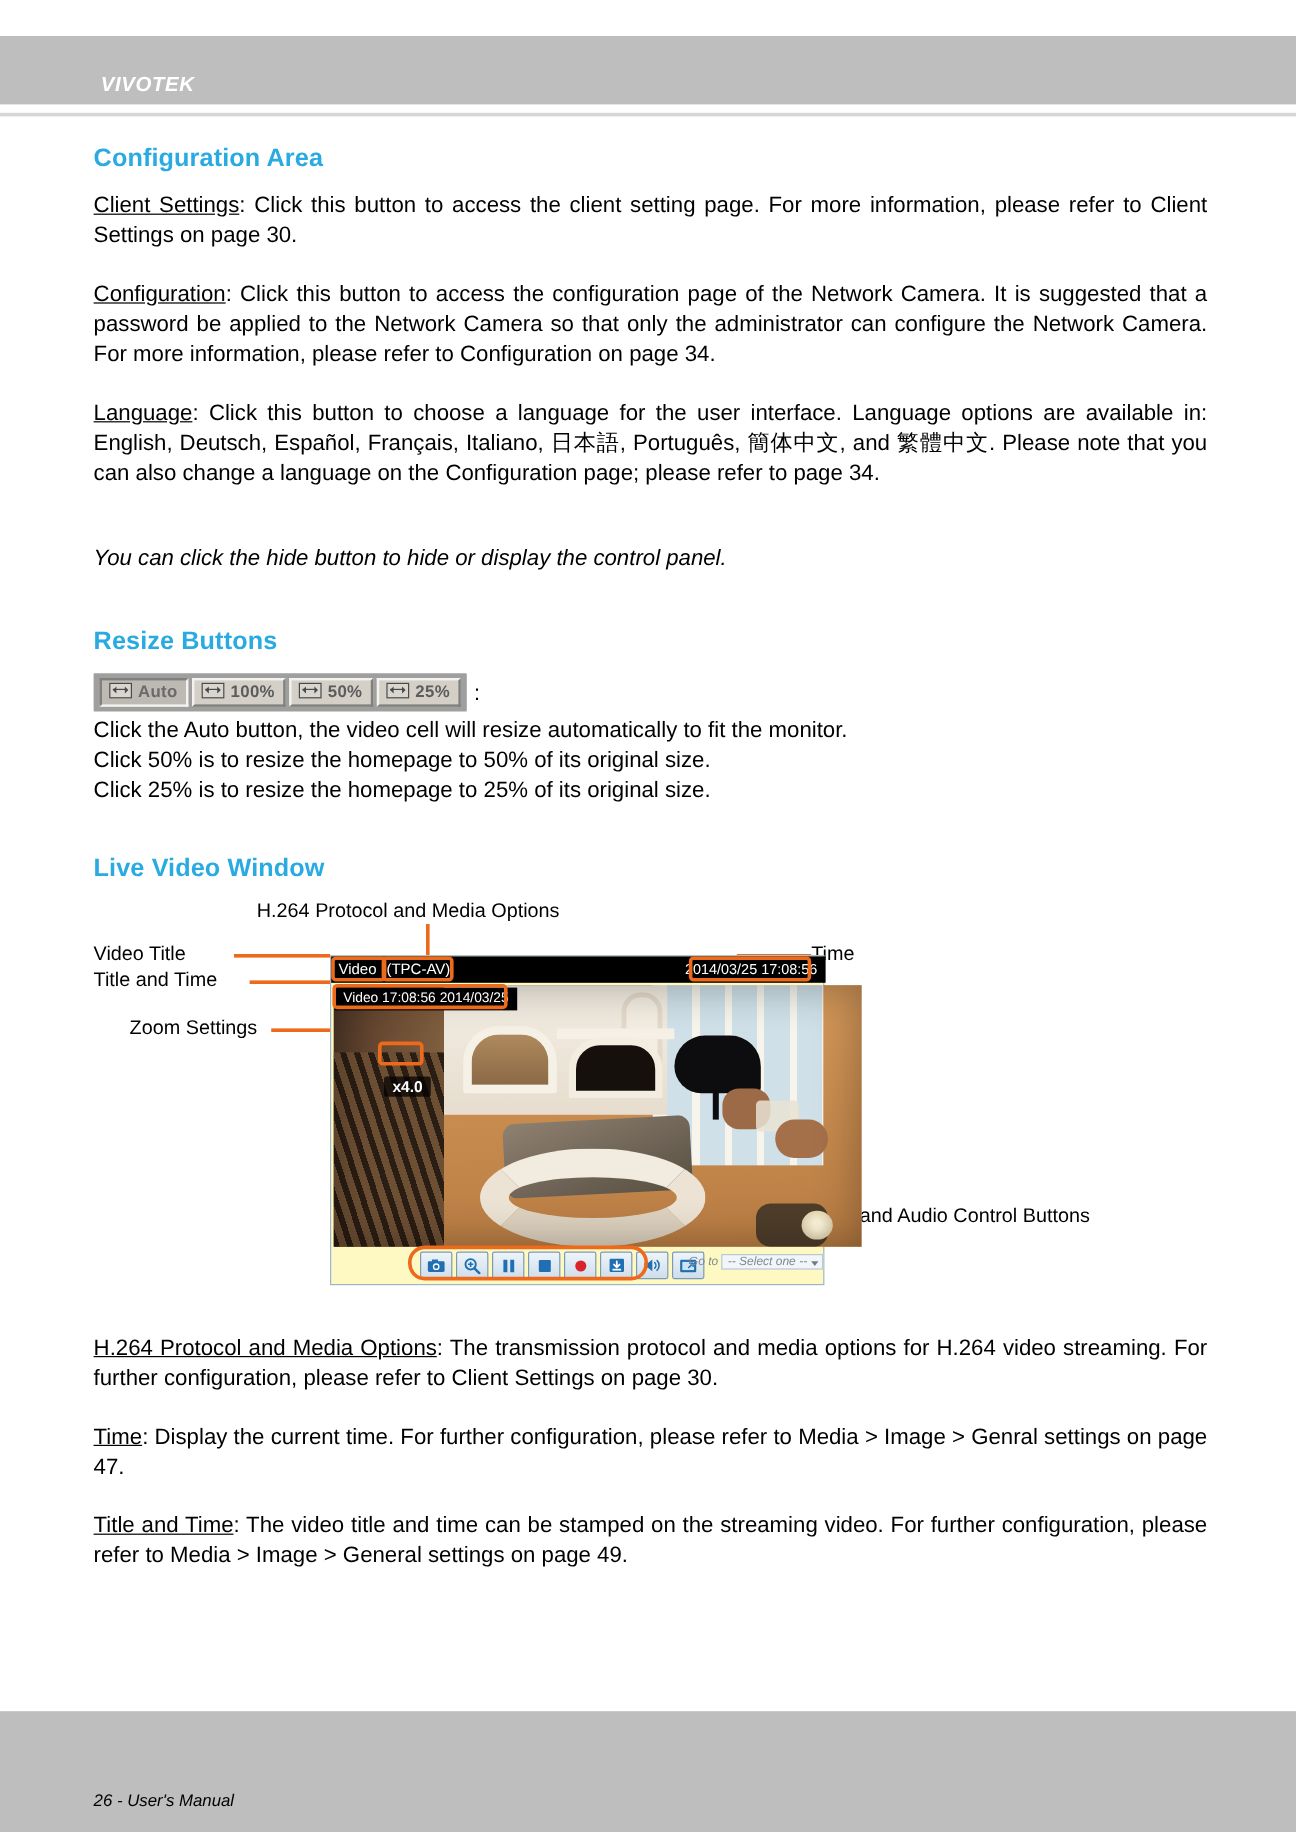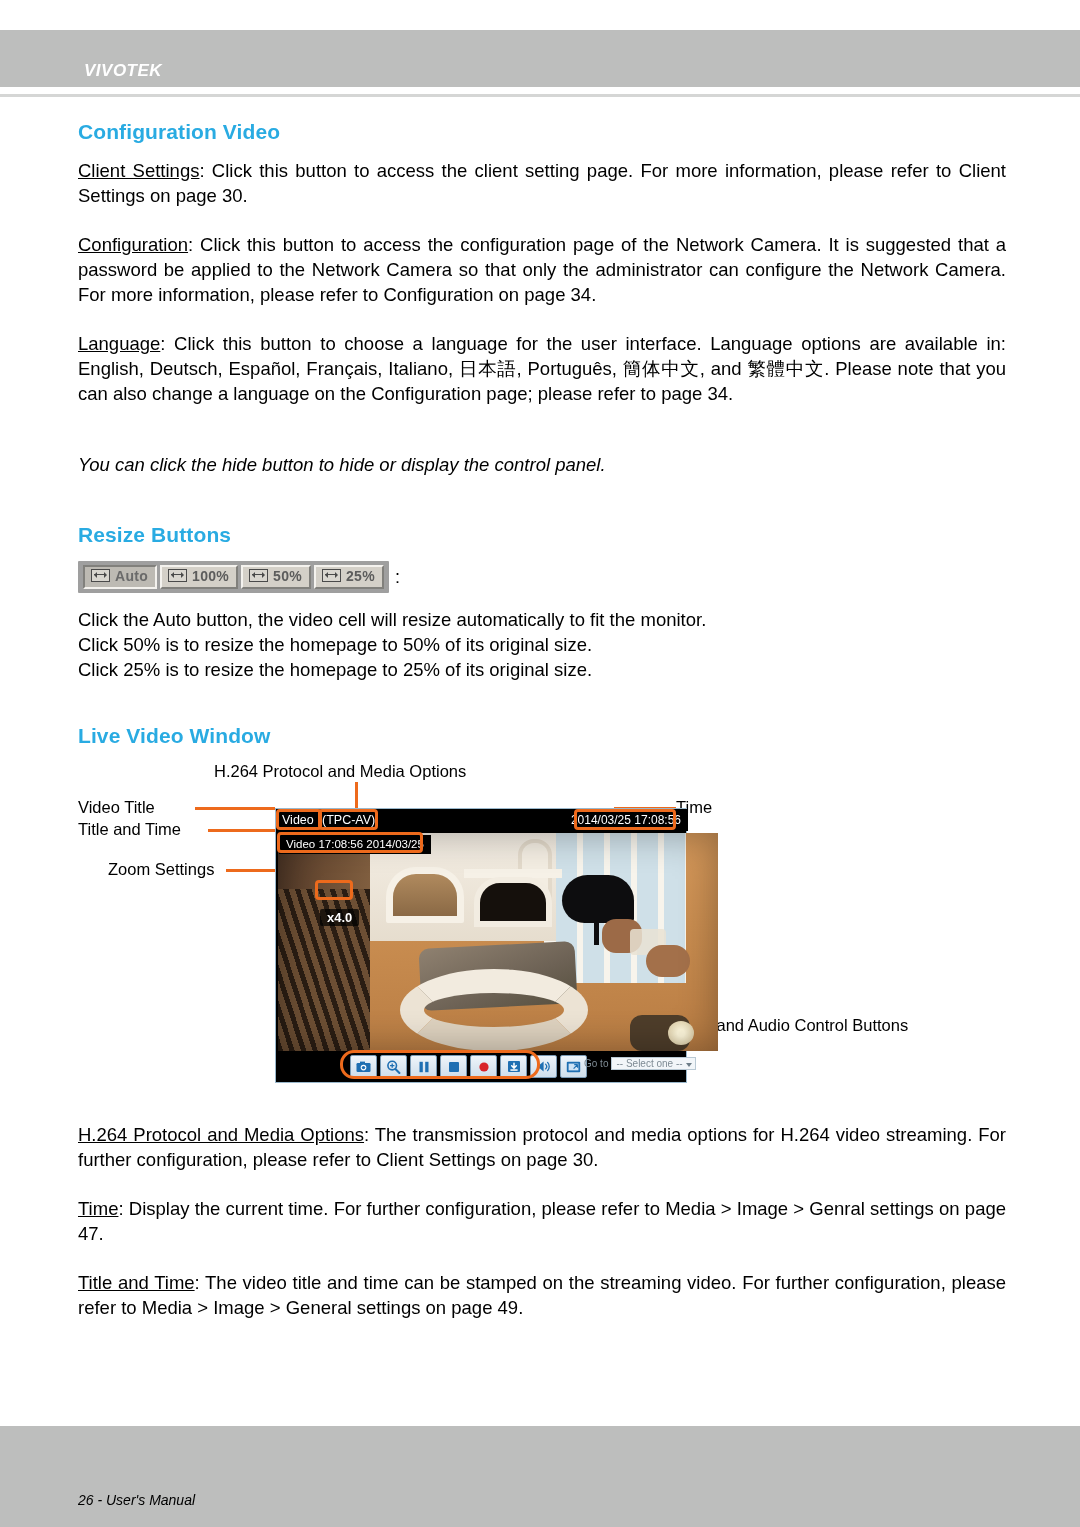--- a/index.html
+++ b/index.html
@@ -115,21 +115,21 @@
   }
   .callout-line{position:absolute;background:#ed6a1c;height:2.5px;}
   .callout-vline{position:absolute;background:#ed6a1c;width:2.5px;}
   .obox{
     position:absolute;border:3px solid #ed6a1c;border-radius:4px;
     box-sizing:border-box;pointer-events:none;
   }
   
   .vidwin{
     position:absolute;left:197px;top:46px;width:412px;height:275px;
-    background:#000000;
+    background:#fef9c3;
     border:1px solid #9ab8cc;
     box-sizing:border-box;
   }
   .vid-titlebar{
     position:absolute;left:0;top:0;width:412px;height:22px;
     background:#000;color:#fff;font-size:12.5px;line-height:22px;
   }
   .vt-left{position:absolute;left:6px;top:0;}
   .vt-right{position:absolute;right:7px;top:0;font-size:12px;}
   .vid-stage{
@@ -189,21 +189,21 @@
   .cbtn{
     width:27px;height:23px;
     background:linear-gradient(180deg,#eef4fa,#cfdeeb);
     border:1px solid #7a9ab5;
     border-radius:2px;
     display:flex;align-items:center;justify-content:center;
     box-sizing:border-box;
   }
   .cbtn svg{display:block;}
   .goto{
-    position:absolute;left:306px;top:4px;font-size:10px;color:#7e8b94;white-space:nowrap;
+    position:absolute;left:296px;top:4px;font-size:10px;color:#7e8b94;white-space:nowrap;font-style:italic;
   }
   .goto .sel{
     display:inline-block;background:#f2f6f9;border:1px solid #b9c9d4;
     padding:0 12px 0 4px;margin-left:3px;position:relative;
   }
   .goto .sel:after{
     content:"";position:absolute;right:3px;top:5px;
     border-left:3px solid transparent;border-right:3px solid transparent;border-top:4px solid #6d7d88;
   }
   
@@ -217,37 +217,37 @@
 </style>
 </head>
 <body>
 
 <div class="top-header"></div>
 <div class="brand">VIVOTEK</div>
 <div class="header-rule"></div>
 
 <div class="content">
 
-  <h2 class="sec">Configuration Video</h2>
+  <h2 class="sec">Configuration Area</h2>
 
   <p class="para"><u class="term">Client Settings</u><span>: Click this button to access the client setting page. For more information, please refer to Client Settings on page 30.</span></p>
 
   <p class="para"><u class="term">Configuration</u><span>: Click this button to access the configuration page of the Network Camera. It is suggested that a password be applied to the Network Camera so that only the administrator can configure the Network Camera. For more information, please refer to Configuration on page 34.</span></p>
 
   <p class="para"><u class="term">Language</u><span>: Click this button to choose a language for the user interface. Language options are available in: English, Deutsch, Español, Français, Italiano, 日本語, Português, 簡体中文, and 繁體中文.  Please note that you can also change a language on the Configuration page; please refer to page 34.</span></p>
 
   <div class="spacer-lg"></div>
 
   <p class="para nojust">You can click the hide button to hide or display the control panel.</p>
 
   <div class="spacer-lg"></div>
 
   <h2 class="sec">Resize Buttons</h2>
 
-  <div style="margin-bottom:14px;">
+  <div style="margin-bottom:2px;">
     <span class="resize-strip">
       <span class="rbtn sel"><span class="rb-ico"><i></i></span><span>Auto</span></span><span class="rbtn"><span class="rb-ico"><i></i></span><span>100%</span></span><span class="rbtn"><span class="rb-ico"><i></i></span><span>50%</span></span><span class="rbtn"><span class="rb-ico"><i></i></span><span>25%</span></span>
     </span><span class="colon-after">:</span>
   </div>
 
   <p class="lines">Click the Auto button, the video cell will resize automatically to fit the monitor.</p>
   <p class="lines">Click 50% is to resize the homepage to 50% of its original size.</p>
   <p class="lines">Click 25% is to resize the homepage to 25% of its original size.</p>
 
   <div style="height:42px;"></div>

